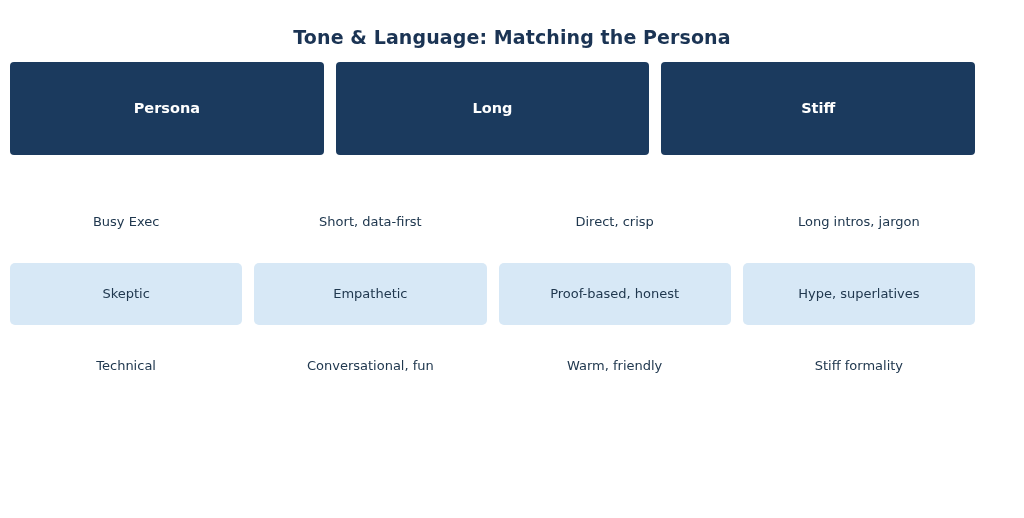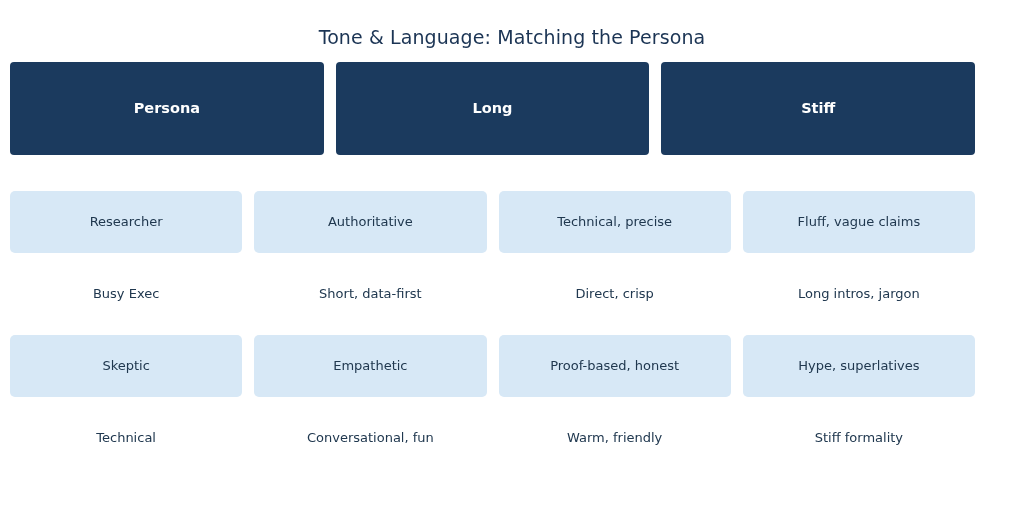--- a/index.html
+++ b/index.html
@@ -19,21 +19,21 @@
     height: 518px;
     box-sizing: border-box;
   }
   .title {
     position: absolute;
     top: 26px;
     left: 0;
     width: 1024px;
     text-align: center;
     font-size: 19px;
-    font-weight: normal;
+    font-weight: bold;
     color: #1b3454;
     letter-spacing: 0.1px;
   }
   .table {
     position: absolute;
     top: 62px;
     left: 10px;
     width: 965px;
   }
   .row {
@@ -88,26 +88,20 @@
   <div class="title">Tone &amp; Language: Matching the Persona</div>
 
   <div class="table">
 
     <div class="row header">
       <div class="cell">Persona</div>
       <div class="cell">Long</div>
       <div class="cell">Stiff</div>
     </div>
 
-    <div class="row band">
-      <div class="cell">Researcher</div>
-      <div class="cell">Authoritative</div>
-      <div class="cell">Technical, precise</div>
-      <div class="cell">Fluff, vague claims</div>
-    </div>
 
     <div class="row plain">
       <div class="cell">Busy Exec</div>
       <div class="cell">Short, data-first</div>
       <div class="cell">Direct, crisp</div>
       <div class="cell">Long intros, jargon</div>
     </div>
 
     <div class="row band">
       <div class="cell">Skeptic</div>

